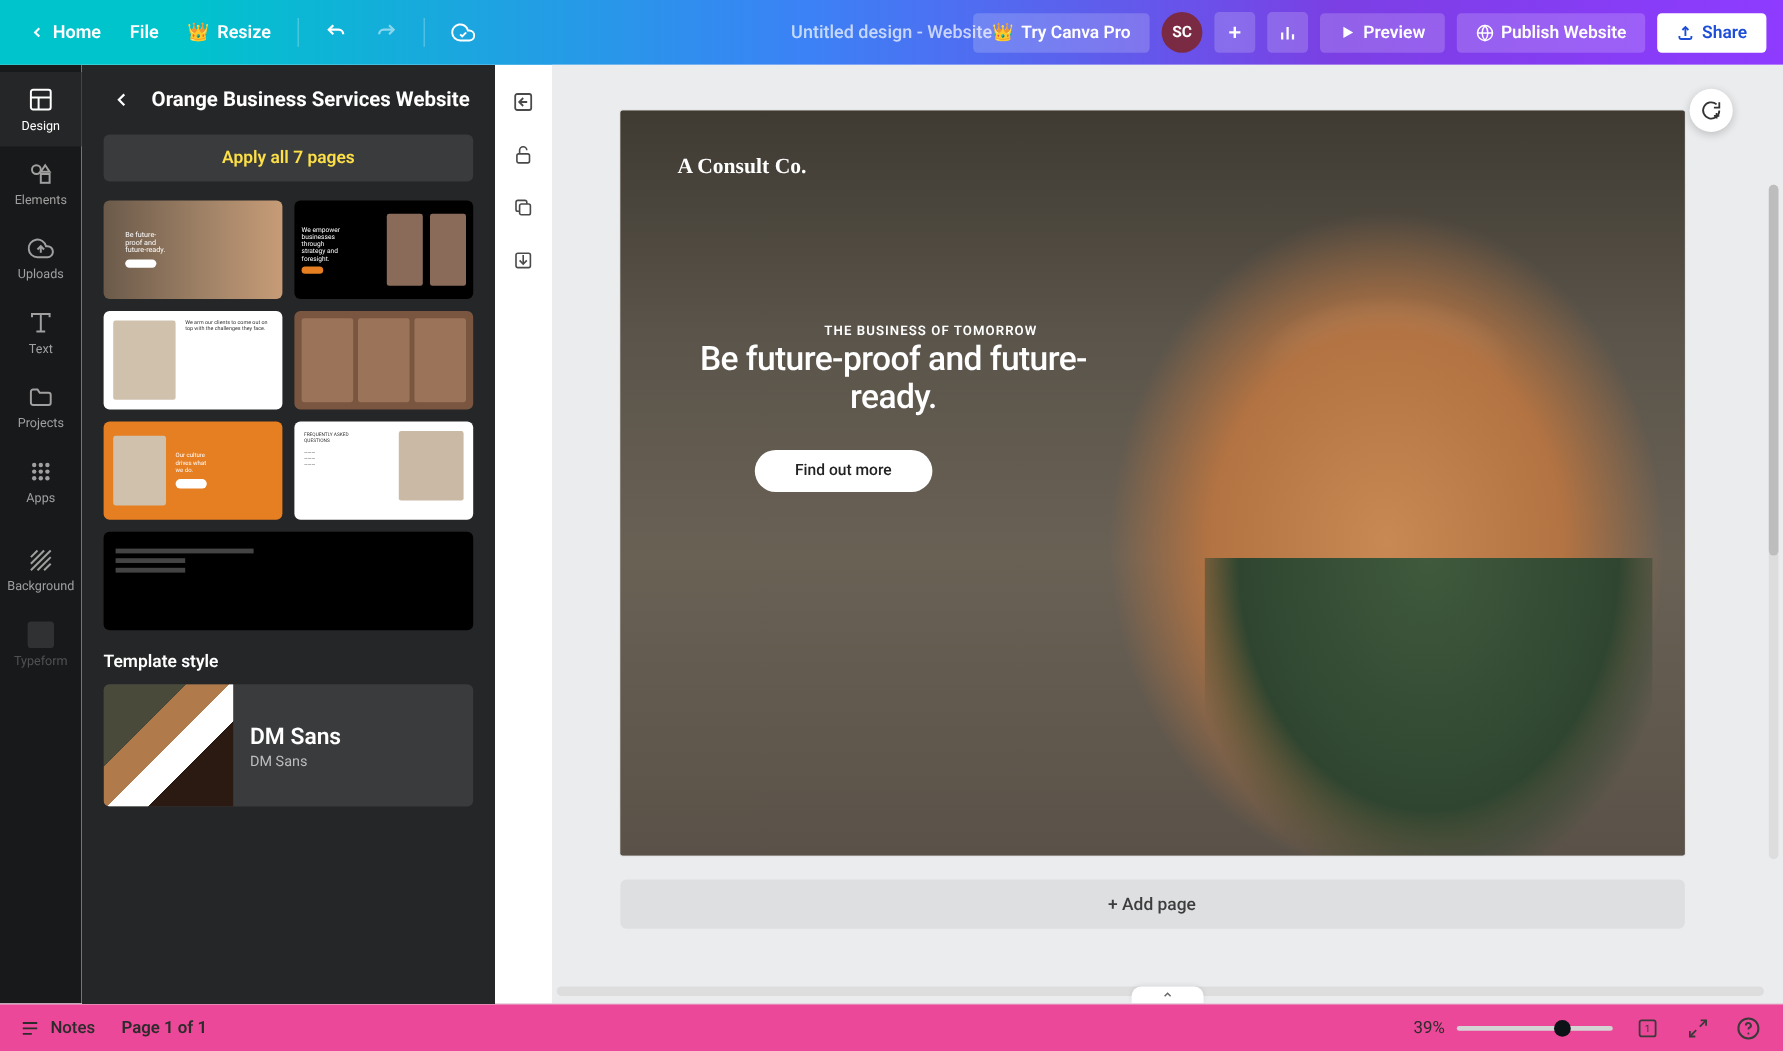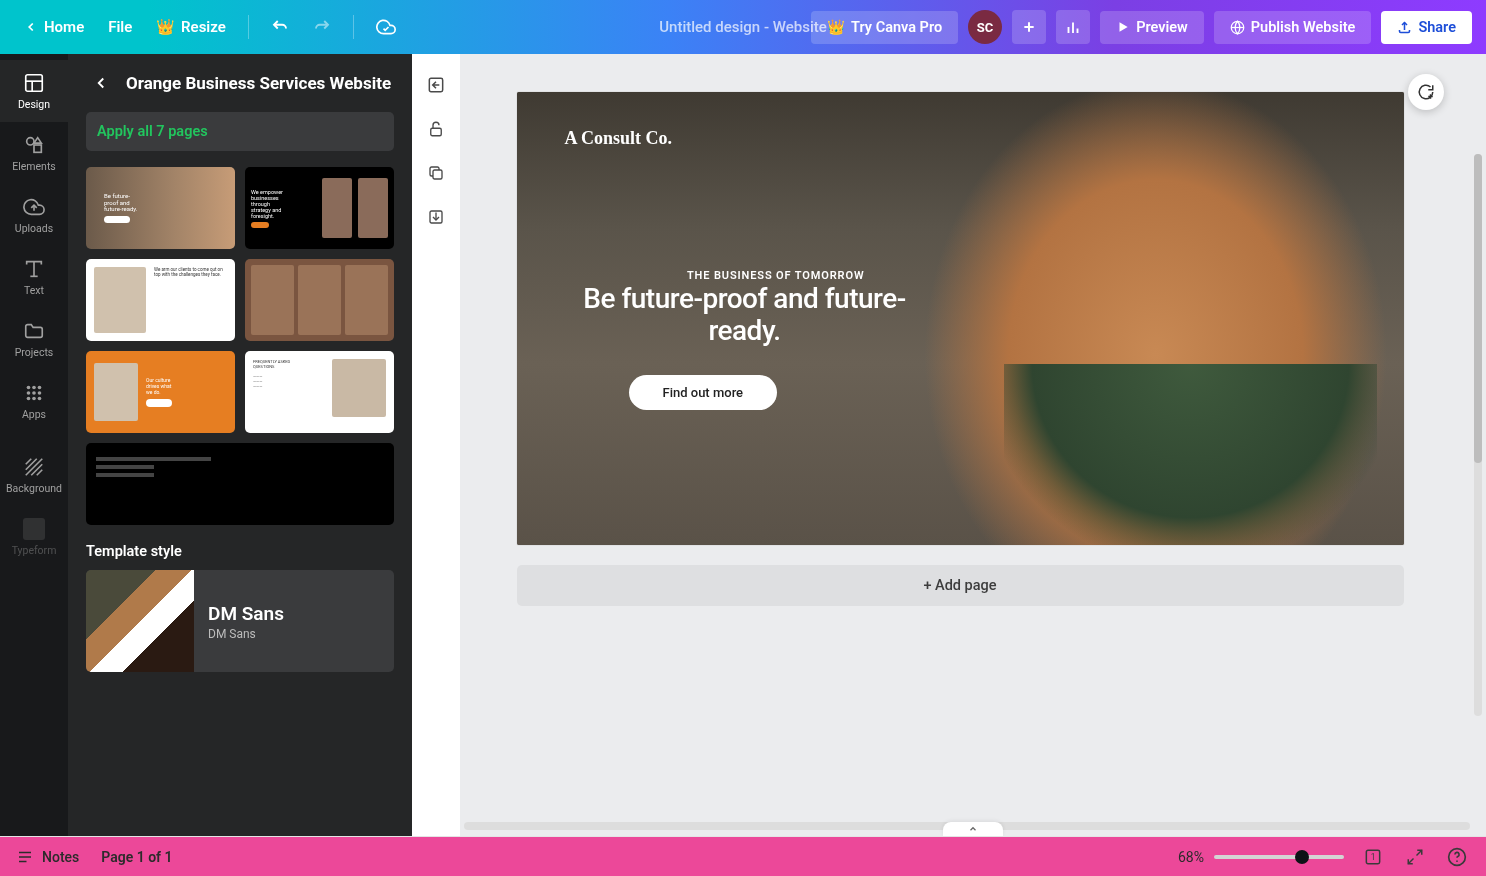--- a/index.html
+++ b/index.html
@@ -34,21 +34,21 @@
 .rail-item { width: 68px; height: 62px; display: flex; flex-direction: column; align-items: center; justify-content: center; gap: 4px; color: #a0a0a0; cursor: pointer; font-size: 10.5px; }
 .rail-item.active { background: #252627; color: #fff; }
 .rail-item svg { width: 22px; height: 22px; }
 .rail-item.typeform { opacity: .4; }
 
 
 .panel { width: 344px; background: #252627; color: #fff; padding: 14px 18px 20px 18px; overflow-y: auto; position: relative; flex-shrink: 0; }
 .panel-header { display: flex; align-items: center; gap: 10px; margin-bottom: 14px; }
 .panel-header .back { width: 30px; height: 30px; display: flex; align-items: center; justify-content: center; cursor: pointer; border-radius: 4px; }
 .panel-title { font-size: 17px; font-weight: 700; }
-.apply-btn { display: block; background: #3a3b3d; color: #22c55e; text-align: left; padding: 11px; border-radius: 5px; font-weight: 600; font-size: 14.5px; cursor: pointer; margin-bottom: 16px; }
+.apply-btn { display: block; background: #3a3b3d; color: #fde047; text-align: center; padding: 11px; border-radius: 5px; font-weight: 600; font-size: 14.5px; cursor: pointer; margin-bottom: 16px; }
 .thumbs { display: grid; grid-template-columns: 1fr 1fr; gap: 10px; }
 .thumb { height: 82px; border-radius: 5px; background: #111; cursor: pointer; overflow: hidden; position: relative; }
 .thumb.wide { grid-column: 1 / span 2; }
 
 .t1 { background: linear-gradient(90deg,#6b5a4a 0%, #a38468 60%, #c79c77 100%); display:flex; align-items:center; }
 .t1 .mini-text { font-size:6px; color:#fff; margin-left:18px; line-height:1.1; }
 .t1 .mini-btn { background:#fff; width:26px; height:7px; border-radius:4px; margin-top:3px; }
 .t2 { background:#000; display:flex; align-items:center; padding:6px; gap:6px; }
 .t2 .txt { font-size:5.5px; color:#fff; flex:1; }
 .t2 .pic { width:30px; height:60px; background:#8a6b5a; border-radius:2px; }
@@ -82,21 +82,21 @@
 
 
 .editor-tools { width:48px; padding-top:16px; display:flex; flex-direction:column; align-items:center; gap:14px; background:#fff; }
 .editor-tools .tool { width:30px; height:30px; display:flex; align-items:center; justify-content:center; color:#4a4a4a; cursor:pointer; border-radius:4px; }
 
 
 .canvas-wrap { flex:1; background:#ebecee; position:relative; display:flex; align-items:flex-start; justify-content:center; padding:38px 32px 0 6px; overflow:auto; }
 .scroll-y { position:absolute; right:4px; top:100px; width:8px; bottom:120px; background:#ddd; border-radius:4px; }
 .scroll-y .thumb-bar { position:absolute; top:0; width:100%; height:55%; background:#bdbdbd; border-radius:4px; }
 .scroll-x { position:absolute; left:4px; right:16px; bottom:6px; height:8px; background:#ddd; border-radius:4px; }
-.page { width:887px; height:453px; background:#6b6257; border-radius:2px; position:relative; overflow:hidden; box-shadow:0 0 0 1px rgba(0,0,0,.04); }
+.page { width:887px; height:621px; background:#6b6257; border-radius:2px; position:relative; overflow:hidden; box-shadow:0 0 0 1px rgba(0,0,0,.04); }
 
 .page-bg {
   position:absolute; inset:0;
   background:
     radial-gradient(ellipse 420px 500px at 72% 58%, #c88954 0%, #b37342 35%, transparent 55%),
     radial-gradient(ellipse 150px 80px at 72% 34%, #e6d9cf 0%, transparent 70%),
     linear-gradient(180deg, #3f3a32 0%, #5a544a 30%, #6a6155 60%, #5a5248 100%);
   filter: blur(0.3px);
 }
 .page-bg::after{ 
@@ -415,21 +415,21 @@
         <line x1="4" y1="6" x2="20" y2="6"></line>
         <line x1="4" y1="12" x2="20" y2="12"></line>
         <line x1="4" y1="18" x2="14" y2="18"></line>
       </svg>
     <span>Notes</span>
   </div>
   <div class="page-ind">Page 1 of 1</div>
 
   <div class="bb-right">
     <div class="zoom">
-      <span>68%</span>
+      <span>39%</span>
       <div class="track">
           <div class="knob"></div>
         </div>
     </div>
     <div class="bb-icon">
       <svg width="20" height="20" viewBox="0 0 24 24" fill="none" stroke="currentColor" stroke-width="1.8">
           <rect x="4" y="4" width="16" height="16" rx="2"></rect>
           <text x="12" y="16" font-size="10" text-anchor="middle" fill="currentColor" stroke="none">1</text>
         </svg>
     </div>

